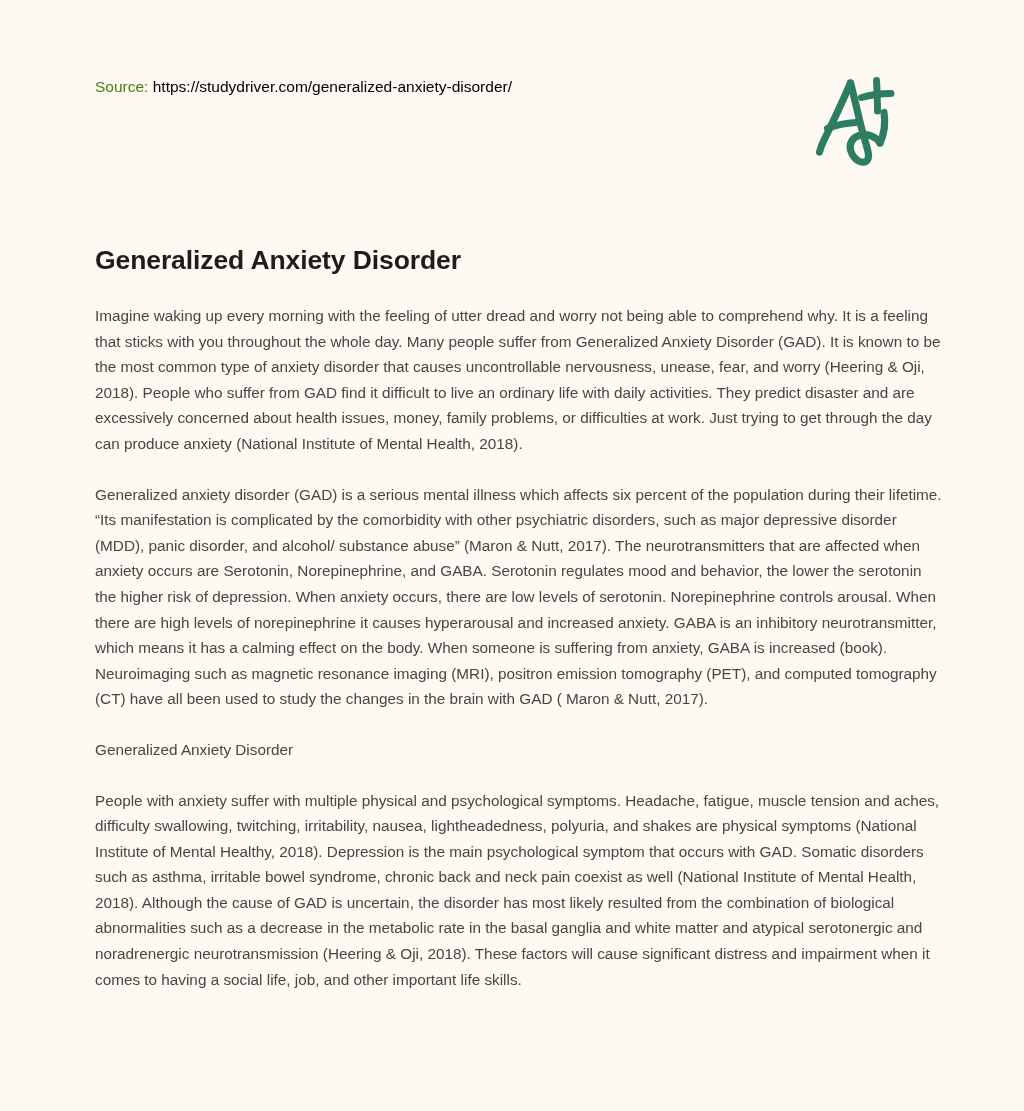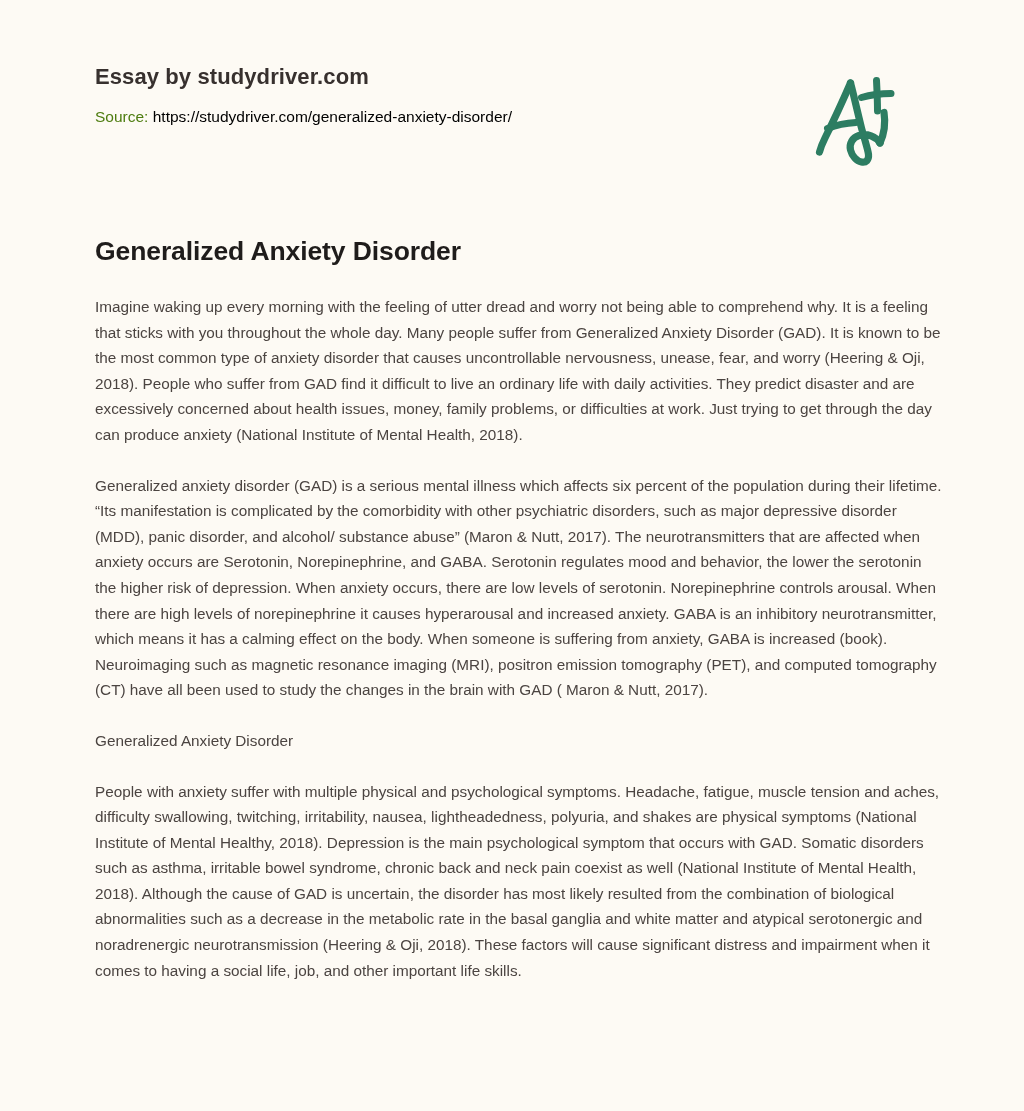--- a/index.html
+++ b/index.html
@@ -71,21 +71,21 @@
     display: block;
     width: 100%;
     height: 100%;
     overflow: visible;
   }
 
   
   .article {
     position: absolute;
     left: 95px;
-    top: 234px;
+    top: 243px;
     width: 852px;
   }
 
   .doc-title {
     font-size: 26.5px;
     font-weight: bold;
     color: #1f1c1b;
     line-height: 34px;
     margin: 0 0 26px 0;
     letter-spacing: -0.1px;
@@ -101,21 +101,20 @@
   .body-copy p:last-child {
     margin-bottom: 0;
   }
 </style>
 </head>
 <body>
 
 <div class="page">
 
   <div class="header">
-    <div class="brand-title">Essay by studydriver.com</div>
     <div class="source-line">
       <span class="source-label">Source:</span>
       <a class="source-url" href="#">https://studydriver.com/generalized-anxiety-disorder/</a>
     </div>
   </div>
 
   <div class="logo">
     <svg viewBox="0 0 100 100" xmlns="http://www.w3.org/2000/svg">
       <g fill="none" stroke="#2d7d62" stroke-linecap="round" stroke-linejoin="round">
 

